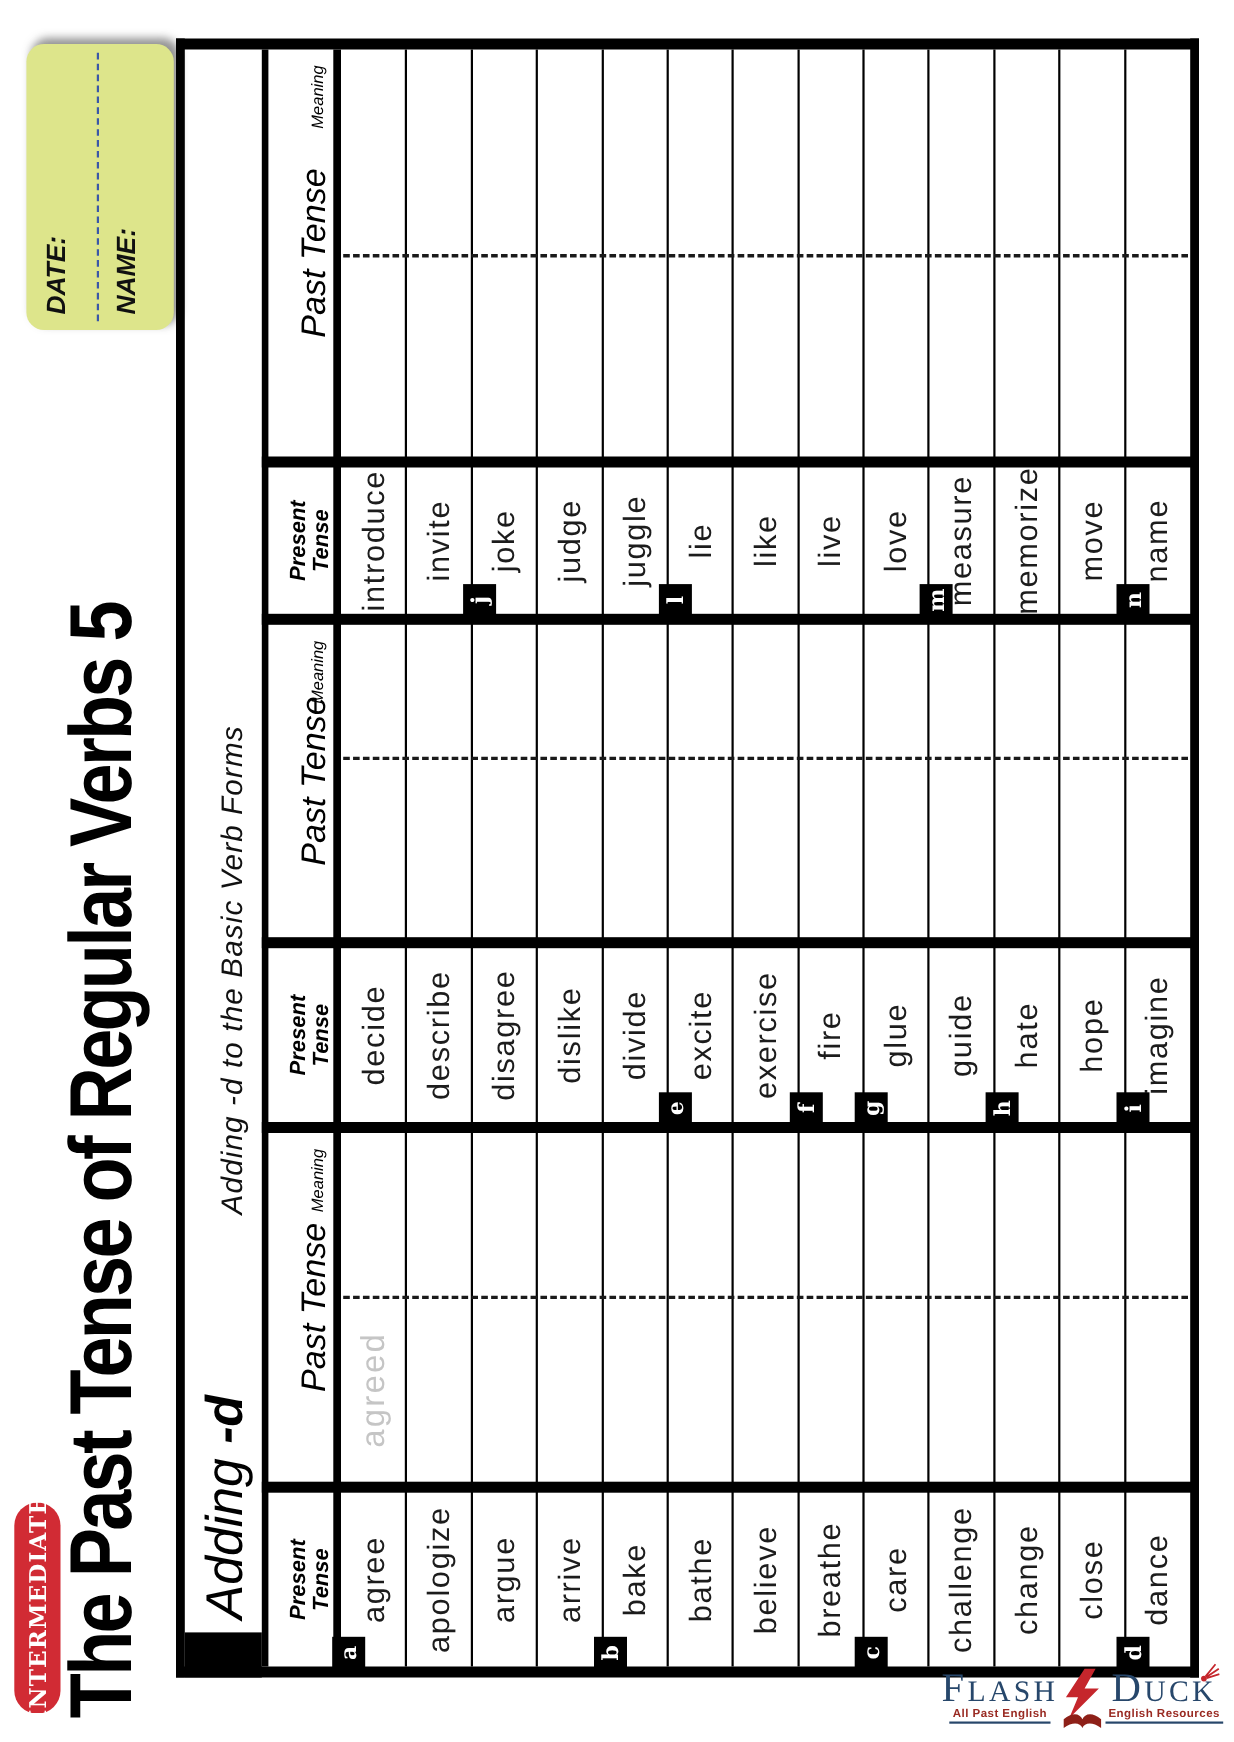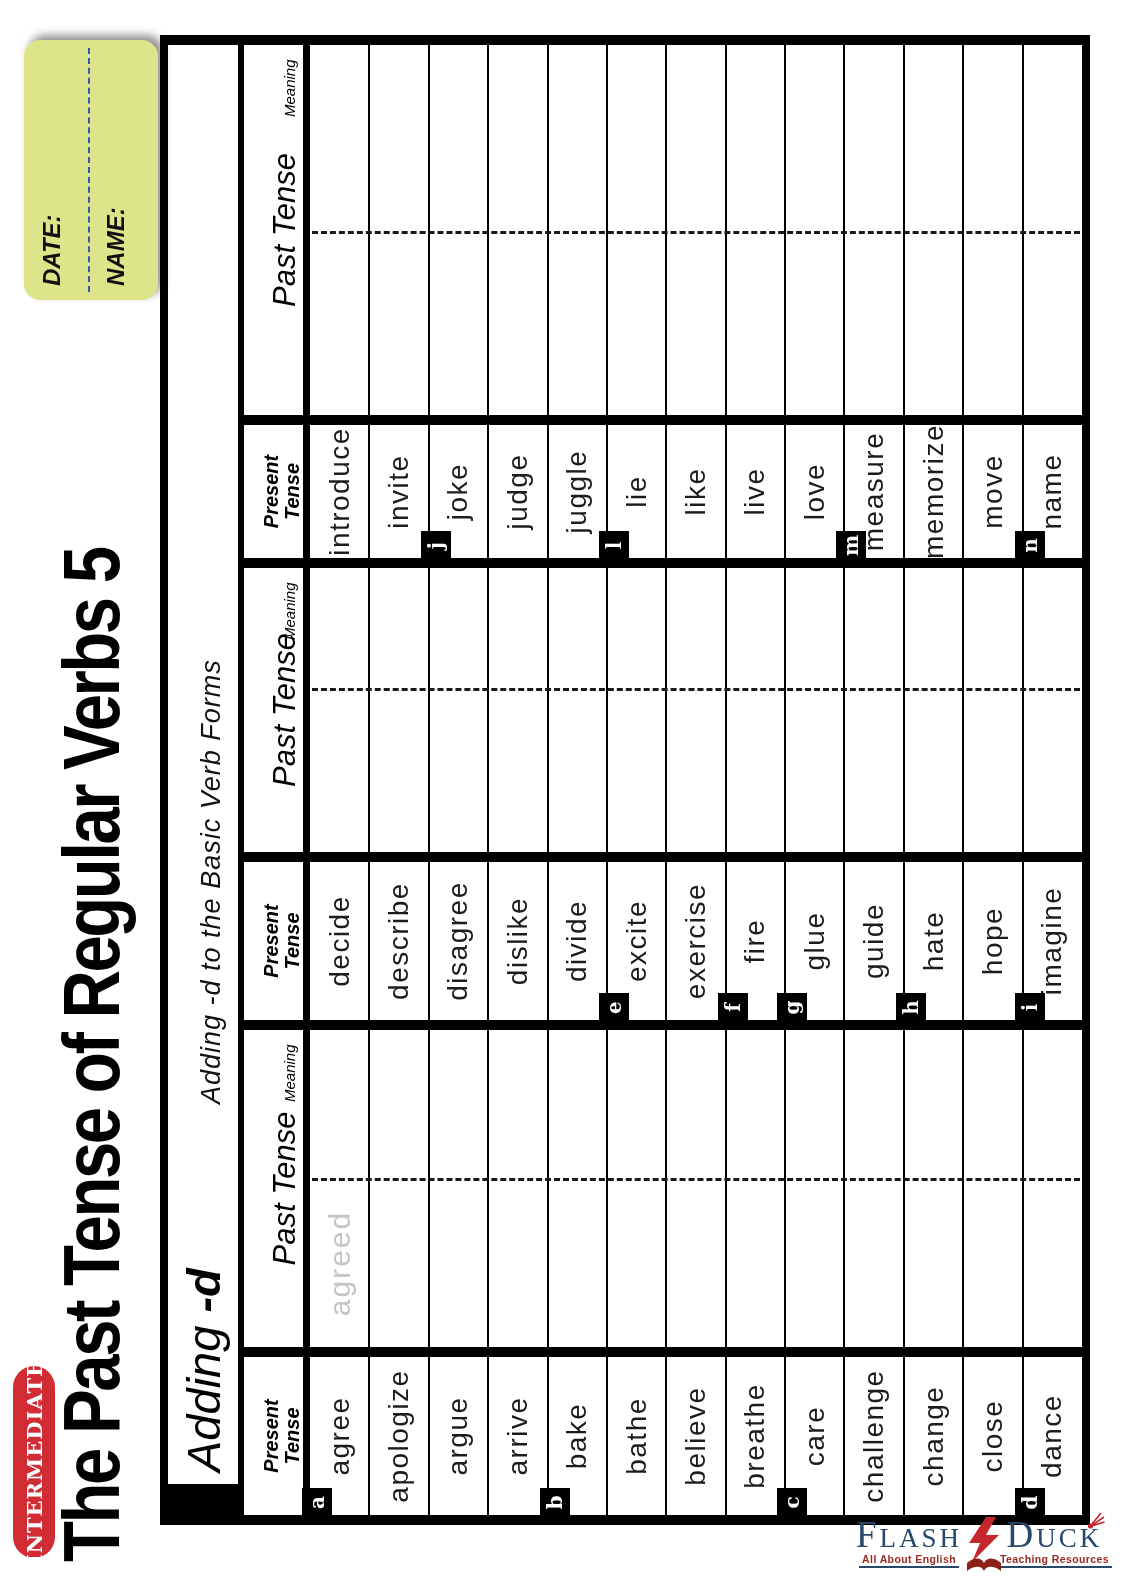--- a/index.html
+++ b/index.html
@@ -218,27 +218,27 @@
   </div>
 
   <div class="logo">
     <div class="logo-row">
       <svg class="bolt-icon" width="42" height="58" viewBox="0 0 42 58">
         <polygon points="23,1 6,27 17,27 9,46 36,19 23,19 33,1" fill="#c5262c"></polygon>
         <path d="M4,47 C12,40 19,42 21,47 C23,42 30,40 38,47 L38,55 C30,49 23,50 21,55 C19,50 12,49 4,55 Z" fill="#8e2018"></path>
       </svg>
       <div class="logo-block">
         <span class="logo-word" id="logo-w1"><span class="cap">F</span>LASH</span>
-        <span class="tagline">All About English</span>
+        <span class="tagline">All Past English</span>
       </div>
       <div class="logo-block">
         <span class="logo-word" id="logo-w2"><span class="cap">D</span>UCK
           <svg class="birdie" width="20" height="20" viewBox="0 0 20 20">
             <circle cx="4.5" cy="15" r="2.6" fill="#c5262c"></circle>
             <path d="M6,13 L15,2 M6.5,13.8 L18,6 M7,14.6 L18.5,11" stroke="#c5262c" stroke-width="1.6" fill="none"></path>
           </svg>
         </span>
-        <span class="tagline">Teaching Resources</span>
+        <span class="tagline">English Resources</span>
       </div>
     </div>
   </div>
 
 </div>
 
 </body></html>

